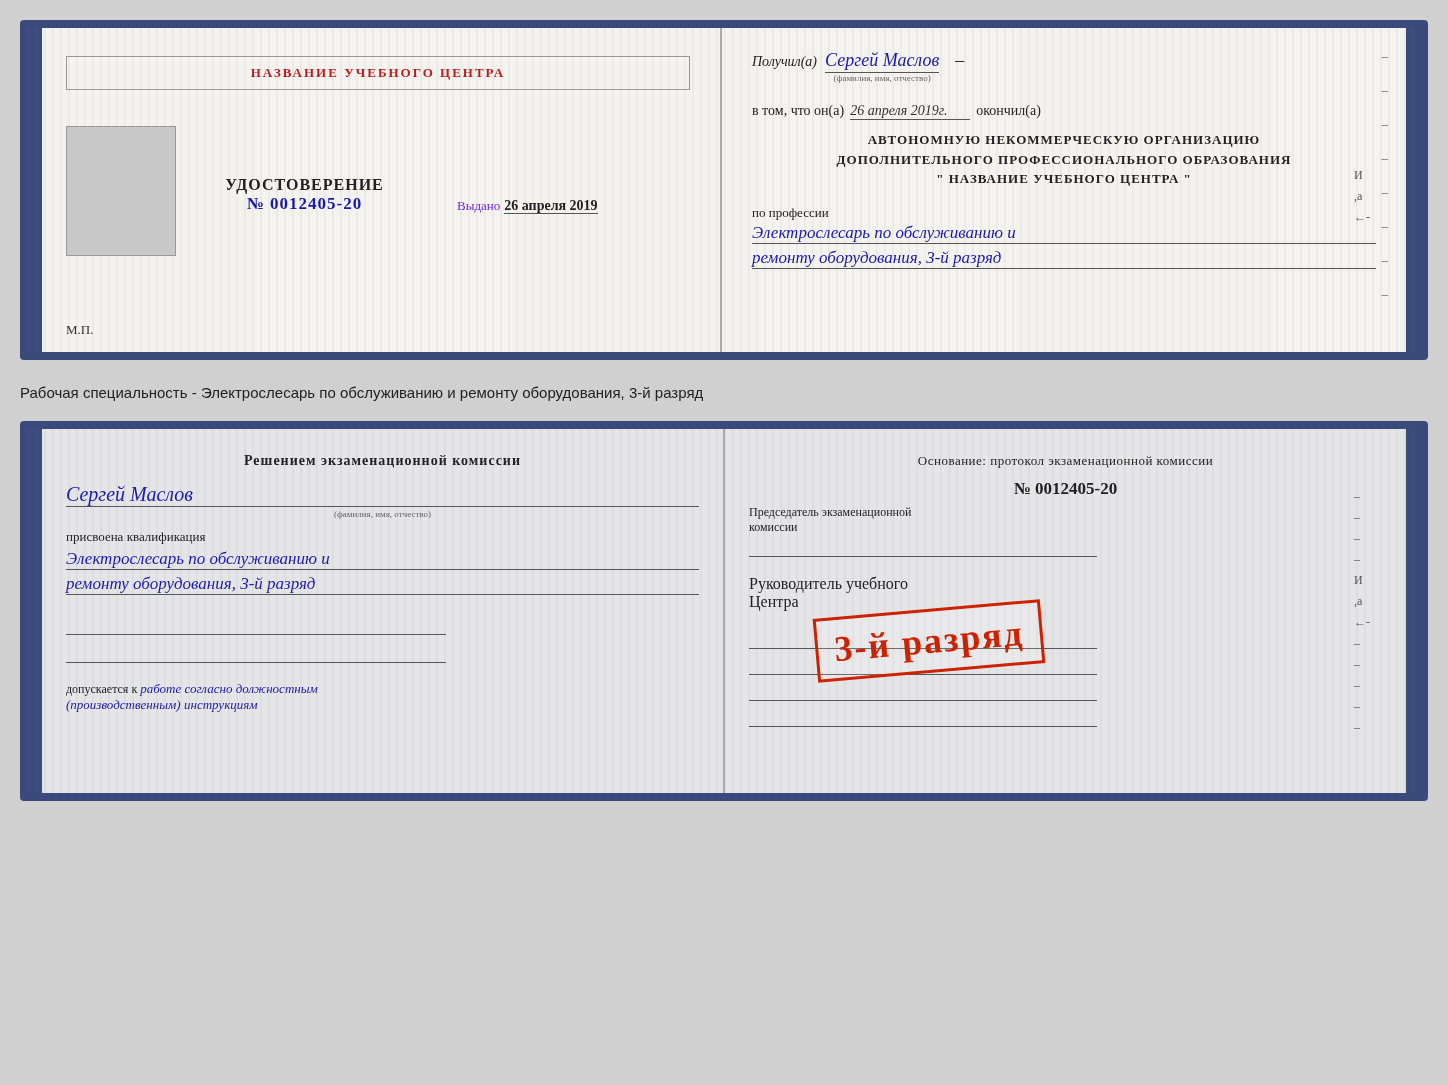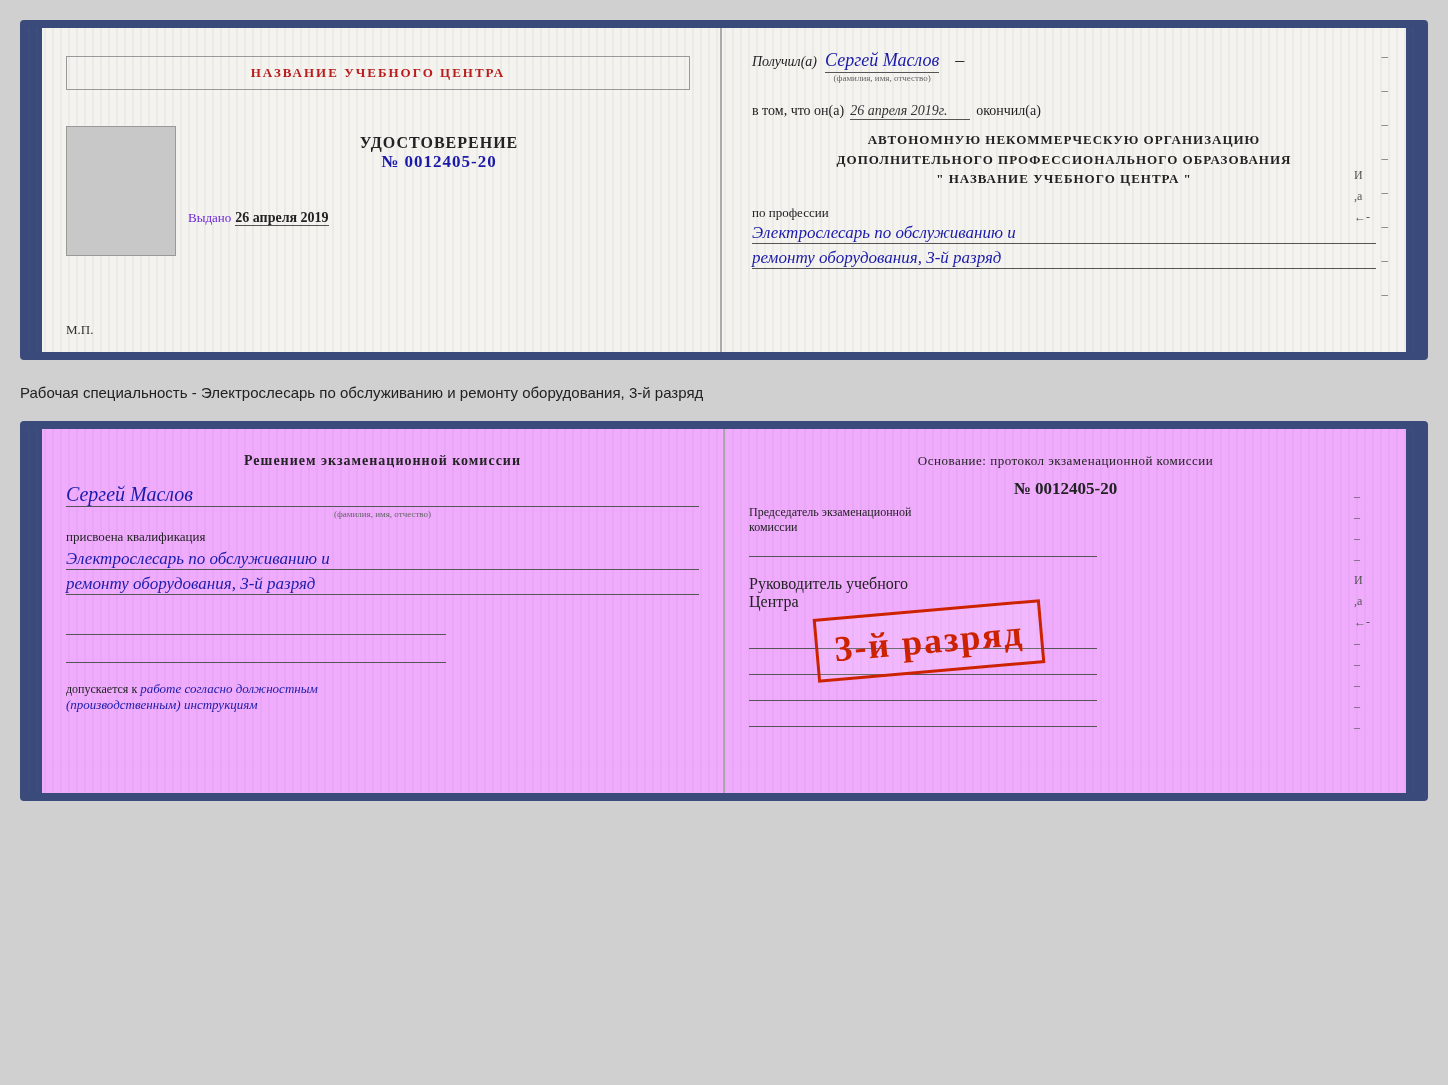--- a/index.html
+++ b/index.html
@@ -225,21 +225,21 @@
     
     .subtitle-section {
       padding: 6px 0 2px 0;
       font-size: 15px;
       color: #222;
       font-family: Arial, sans-serif;
     }
 
     
     .doc-bottom {
-      background: #f0abfc;
+      background: #e5e5e5;
       border: 8px solid #3a4a7a;
       border-radius: 4px;
       display: flex;
       width: 100%;
       min-height: 380px;
       position: relative;
       overflow: hidden;
     }
 
     .doc-bottom::before {
@@ -454,21 +454,21 @@
 
   <div class="doc-top">
     <div class="side-strip-left"></div>
 
     <div class="doc-left">
       <div class="cert-main-title">НАЗВАНИЕ УЧЕБНОГО ЦЕНТРА</div>
 
       <div class="left-inner-row">
         <div class="photo-placeholder"></div>
 
-        <div style="display:flex;flex-direction:column;flex:1;align-items:center;justify-content:flex-start;padding-top:10px;">
+        <div style="display:flex;flex-direction:row;flex:1;align-items:center;justify-content:flex-start;padding-top:10px;gap:36px;">
           <div class="cert-udostoverenie-block">
             <div class="cert-udostoverenie-label">УДОСТОВЕРЕНИЕ</div>
             <div class="cert-number">№ 0012405-20</div>
           </div>
 
           <div class="cert-vydano-block" style="margin-top:36px;">
             <span class="cert-vydano-label">Выдано</span>
             <span class="cert-vydano-value">26 апреля 2019</span>
           </div>
         </div>

